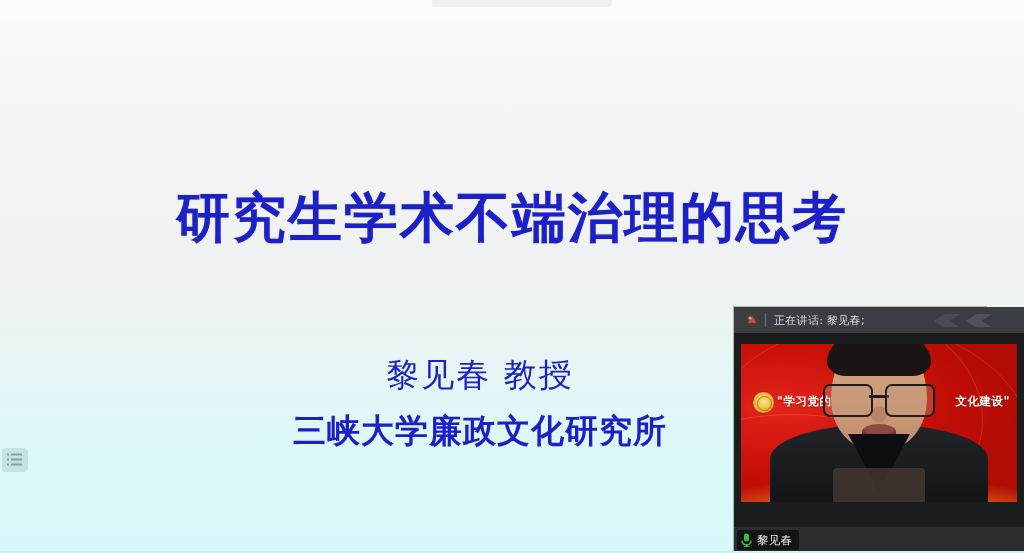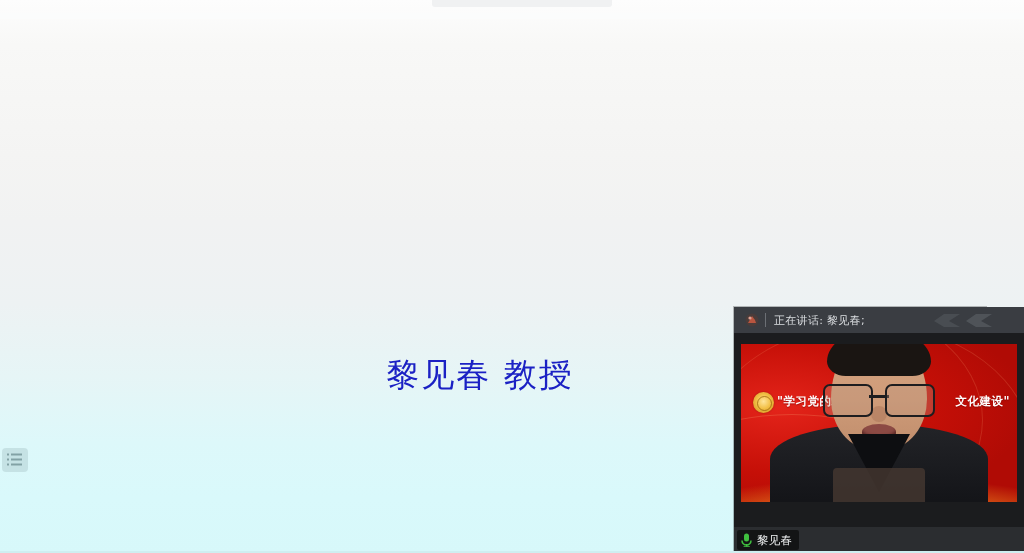--- a/index.html
+++ b/index.html
@@ -399,23 +399,25 @@
 </head>
 <body>
 
 <div class="stage">
 
   <div class="slide">
 
     <div class="top-edge-band"></div>
     <div class="top-toolbar-hint"></div>
 
+    <div class="slide-title">研究生学术不端治理的思考</div>
 
     <div class="slide-sub1">黎见春  教授</div>
 
+    <div class="slide-sub2">三峡大学廉政文化研究所</div>
   </div>
 
   <div class="outline-button">
     <span>
       <svg width="16" height="14" viewBox="0 0 16 14" aria-hidden="true">
         <rect x="0" y="0.5" width="2" height="2" fill="#4c6f72"></rect>
         <rect x="4" y="0.5" width="11" height="2" fill="#4c6f72"></rect>
         <rect x="0" y="5.5" width="2" height="2" fill="#4c6f72"></rect>
         <rect x="4" y="5.5" width="11" height="2" fill="#4c6f72"></rect>
         <rect x="0" y="10.5" width="2" height="2" fill="#4c6f72"></rect>

